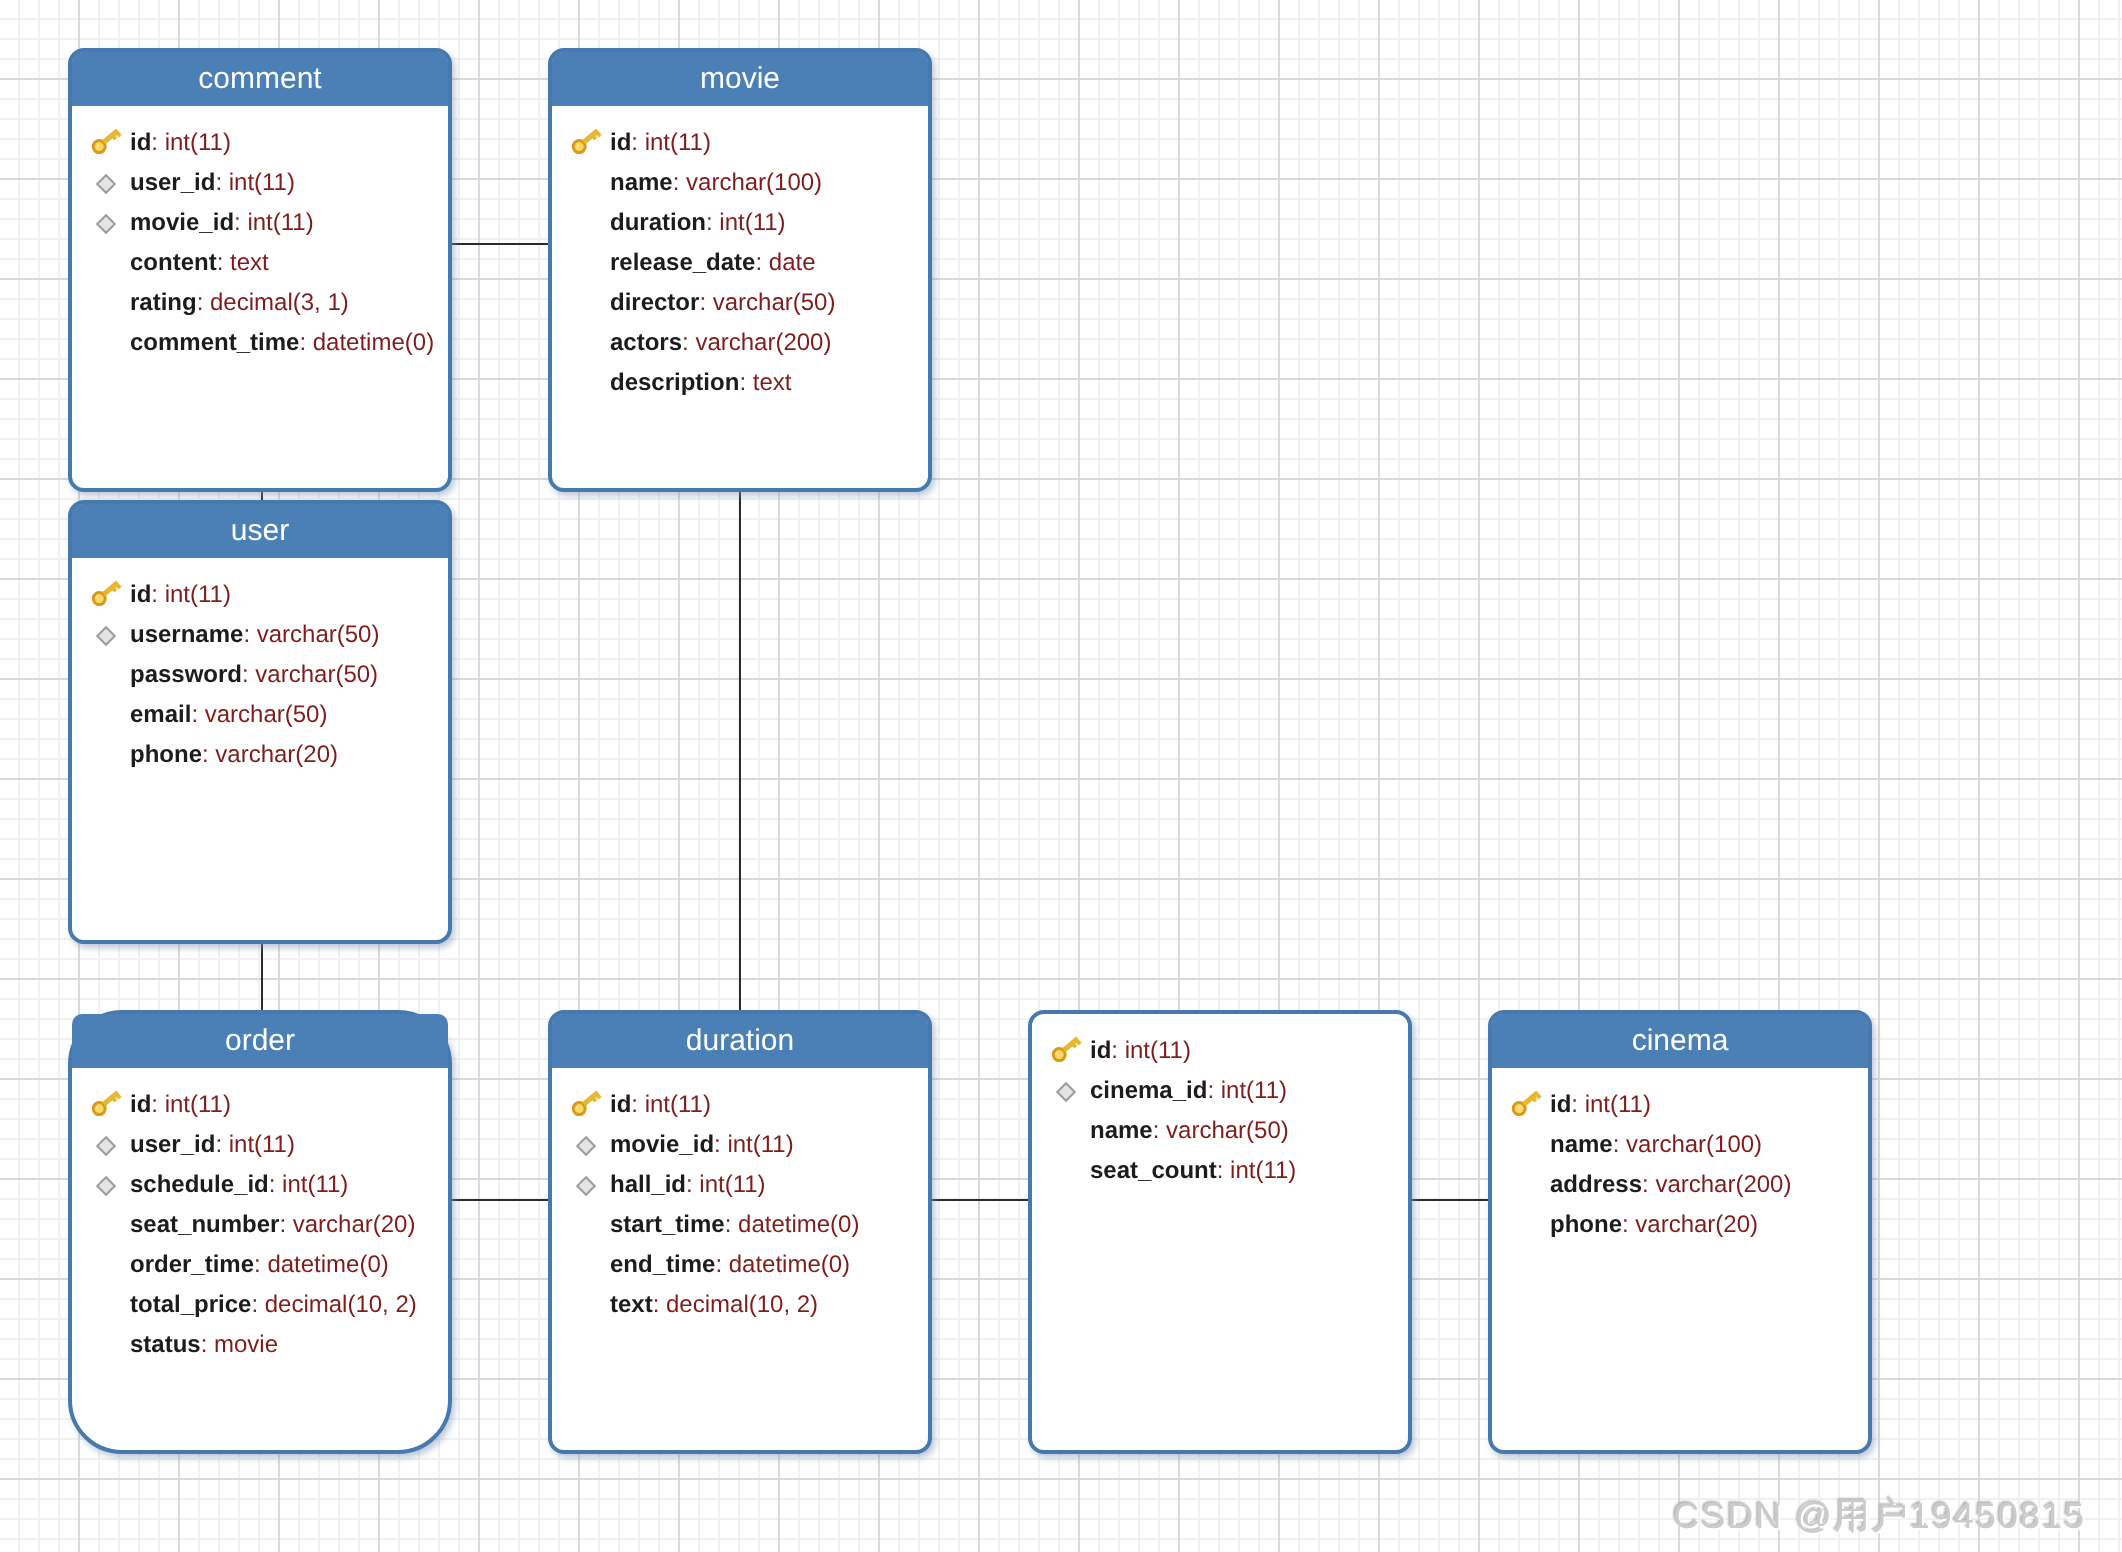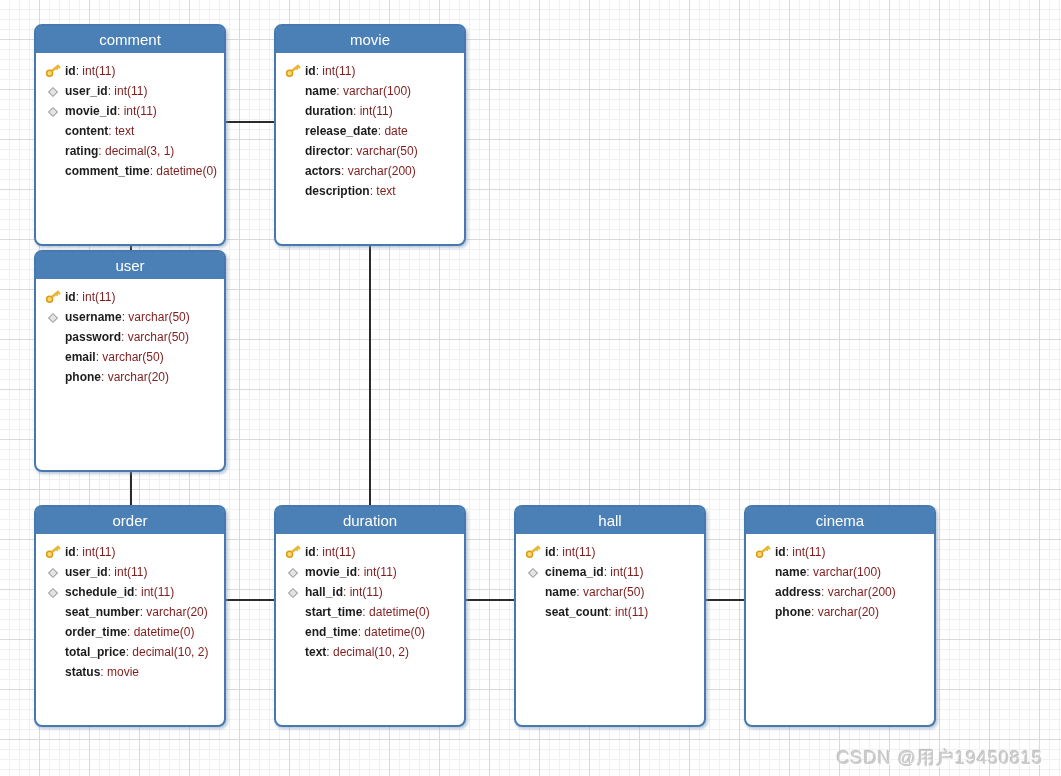--- a/index.html
+++ b/index.html
@@ -46,21 +46,21 @@
     height:20px;
     padding:0 4px 0 5px;
     white-space:nowrap;
   }
   .fi{width:24px;flex:none;display:flex;justify-content:center;align-items:center;}
   .fn{font-size:12px;font-weight:bold;color:#1c1c1c;}
   .ft{font-size:12px;color:#7f1d1d;}
   .t-comment{left:34px;top:24px;}
   .t-movie{left:274px;top:24px;}
   .t-user{left:34px;top:250px;}
-  .t-order{left:34px;top:505px;}
+  .t-order{left:34px;top:505px;border-radius:27px;}
   .t-schedule{left:274px;top:505px;}
   .t-hall{left:514px;top:505px;}
   .t-cinema{left:744px;top:505px;}
   #watermark{
     position:absolute;
     right:18px;bottom:6px;
     font-size:18px;
     color:#cbcbcb;
     text-shadow:1px 1px 0 #ffffff, -1px -1px 1px #b6b6b6;
     letter-spacing:1px;
@@ -324,21 +324,20 @@
         </div>
         <div class="frow">
           <span class="fi"></span>
           <span class="fn">text</span>
           <span class="ft">: decimal(10, 2)</span>
         </div>
       </div>
   </div>
 
   <div class="tbl t-hall">
-    <div class="thead">hall</div>
     <div class="tbody">
         <div class="frow">
           <span class="fi">
             <svg width="17" height="14" viewBox="0 0 17 14">
               <circle cx="4.6" cy="9.3" r="3" fill="#fbd96a" stroke="#d99a17" stroke-width="1.5"></circle>
               <path d="M6.9 7.1 L13.9 1.3" stroke="#e8b72f" stroke-width="2.6" fill="none"></path>
               <path d="M11.1 3.7 L12.9 5.6" stroke="#e8b72f" stroke-width="2" fill="none"></path>
               <path d="M13.1 2.1 L15.1 4.1" stroke="#e8b72f" stroke-width="2" fill="none"></path>
             </svg>
           </span>

